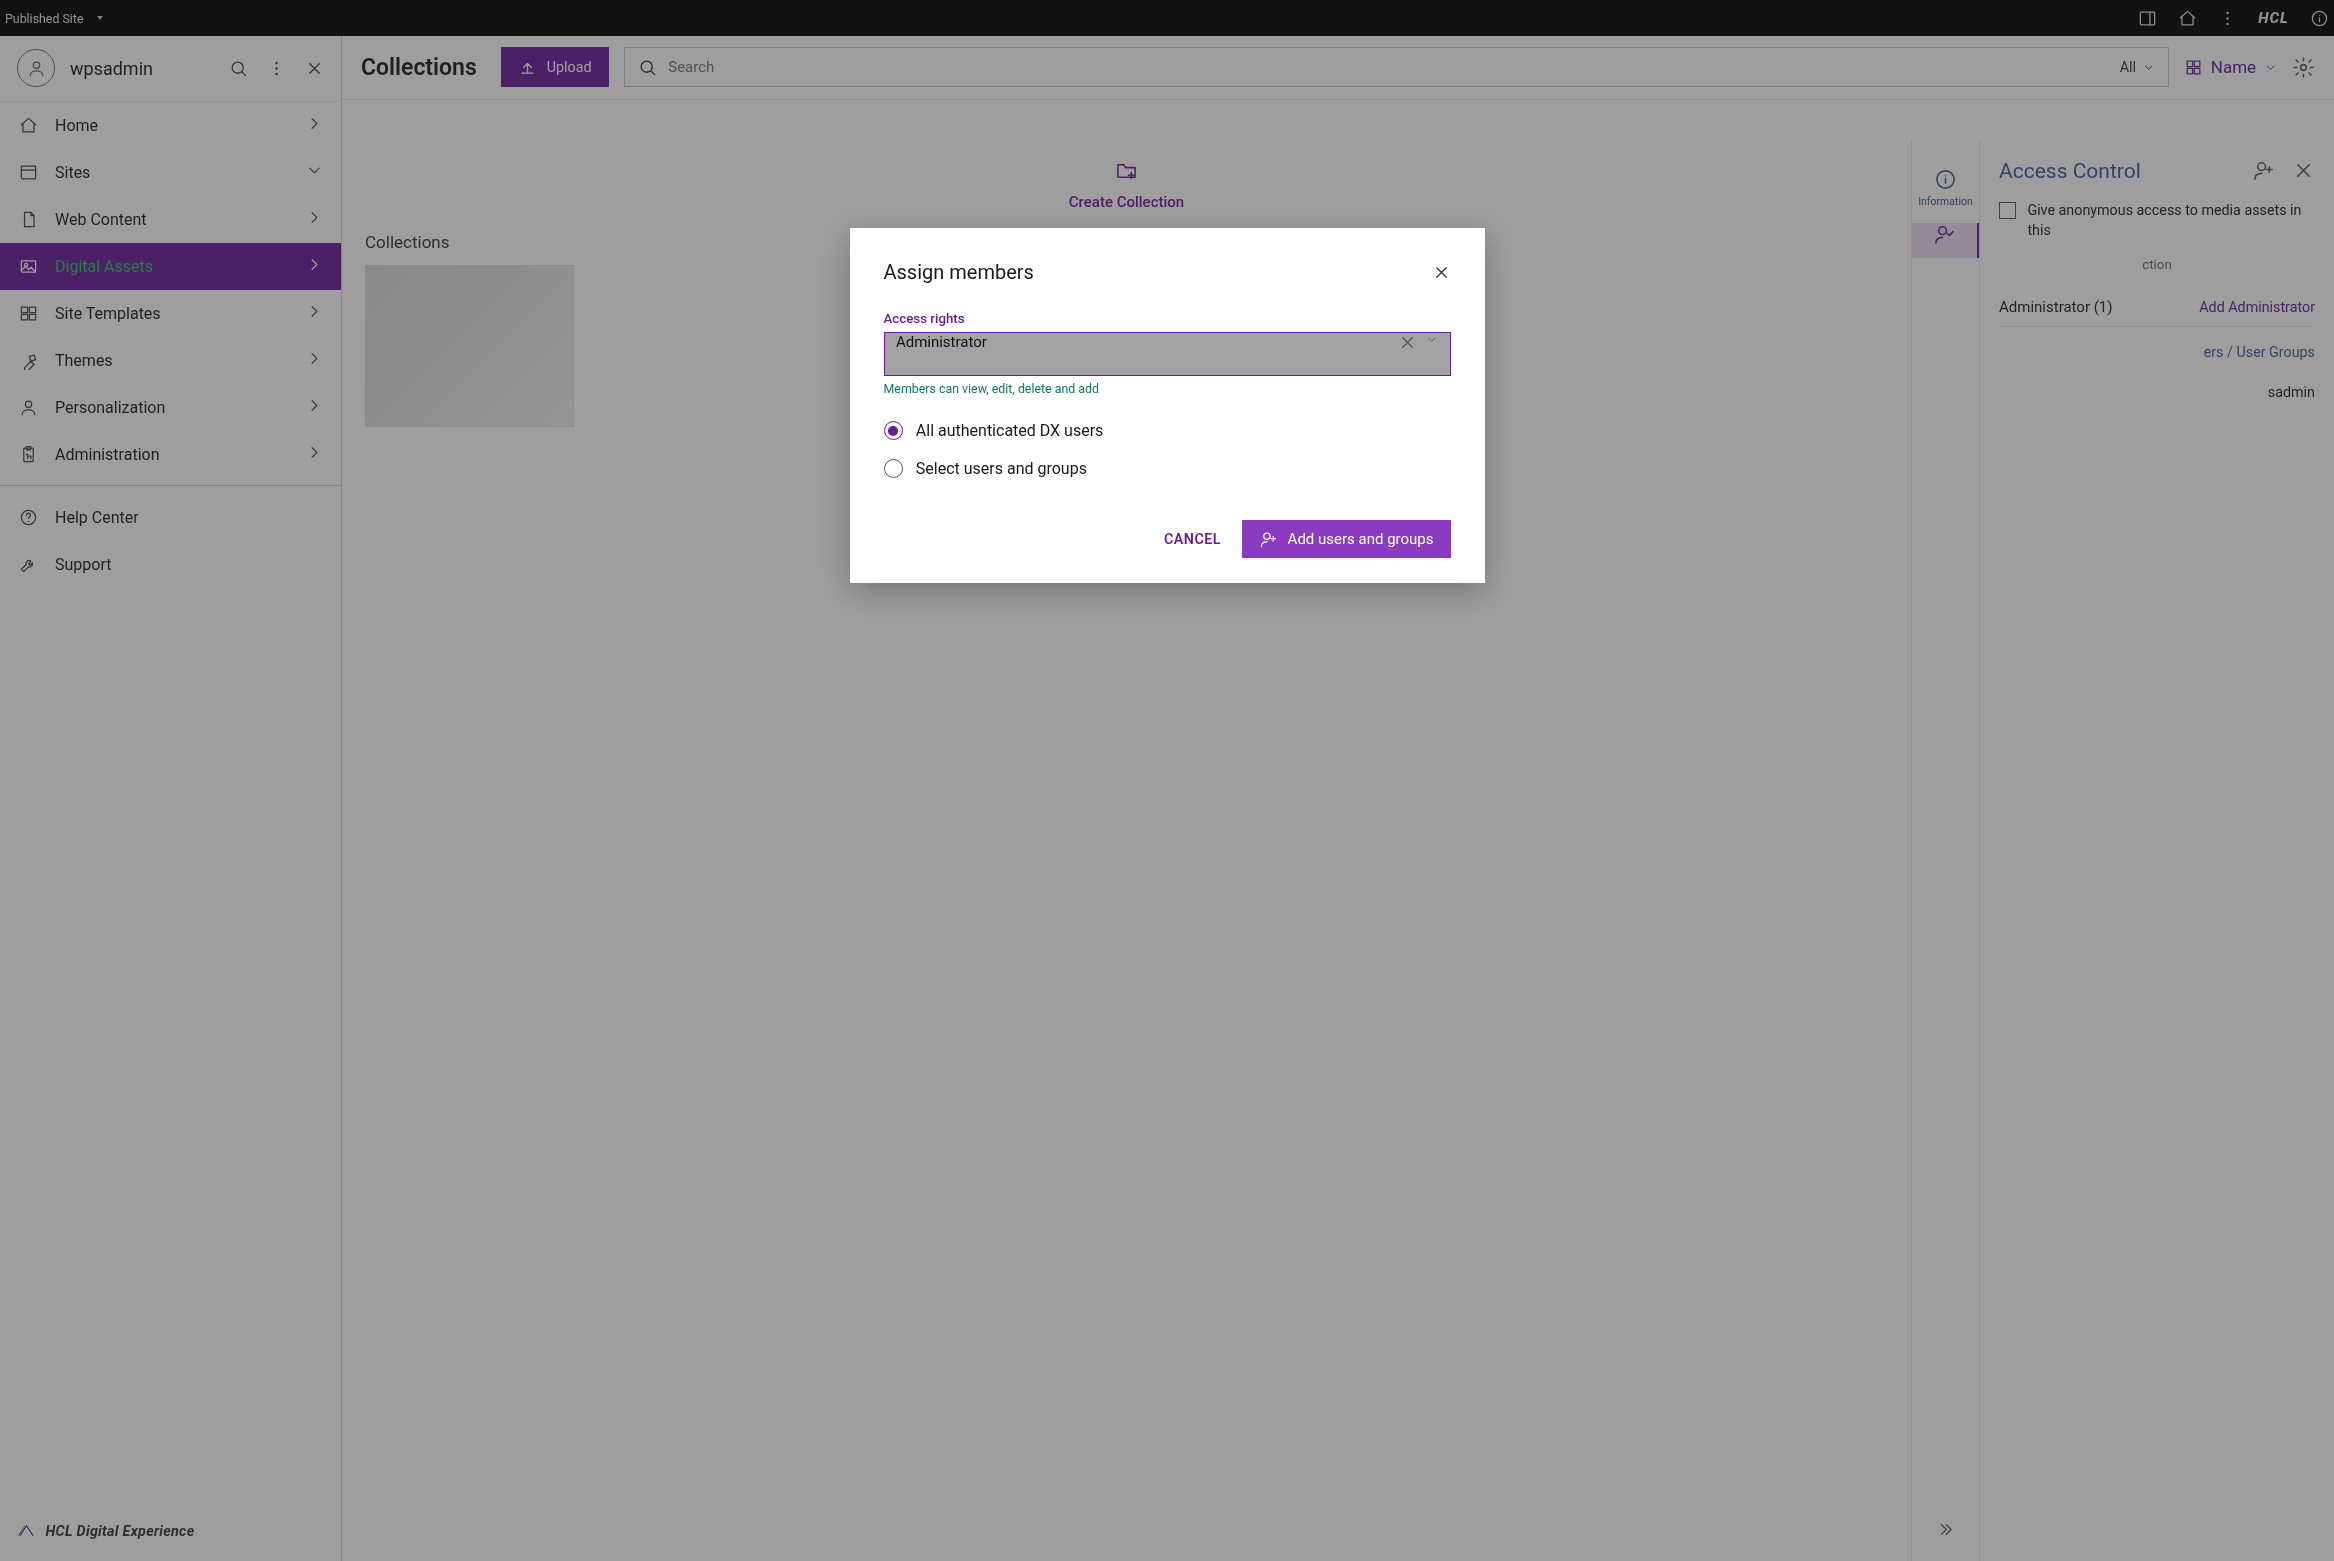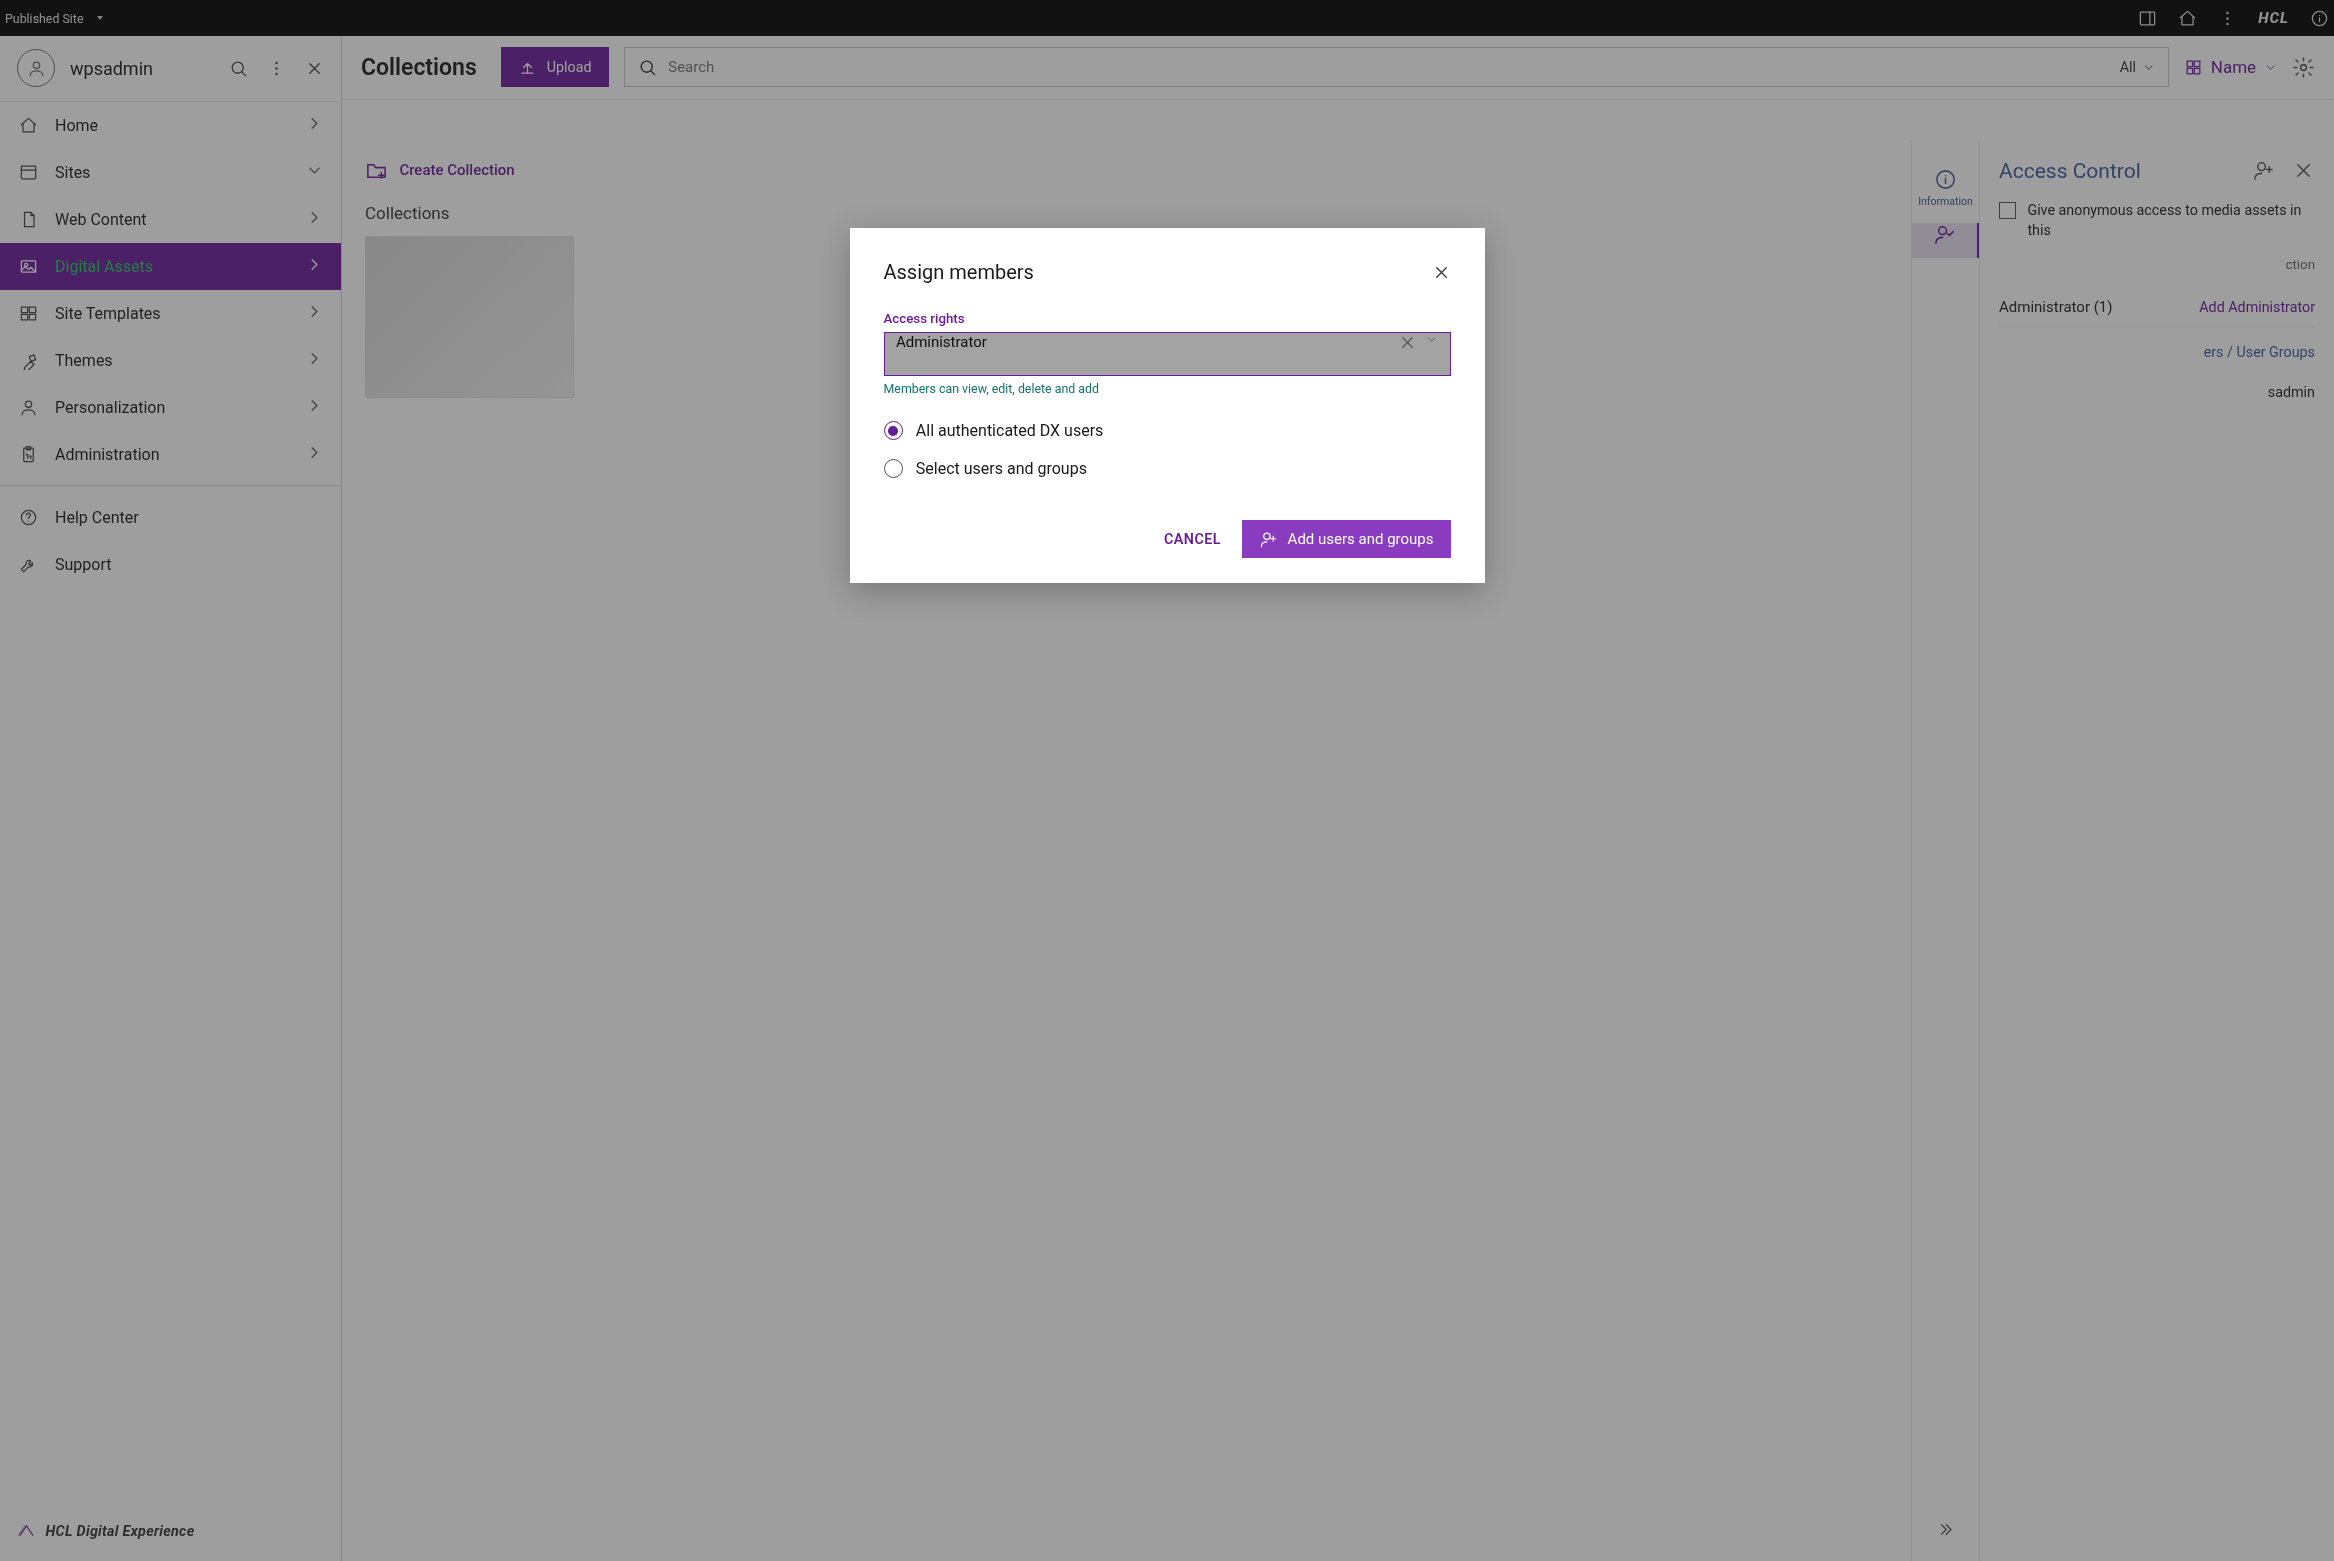--- a/index.html
+++ b/index.html
@@ -43,21 +43,21 @@
   .btn-upload { background:#6a1b9a; color:#fff; border:none; height:40px; padding:0 17px; display:flex; align-items:center; gap:9.5px; font-size:14.3px; cursor:pointer;}
   .search-wrap { flex:1; display:flex; align-items:center; border:1px solid #c7c7c7; height:40px; padding:0 13.3px; gap:11.4px; background:#fff; min-width:0;}
   .search-wrap input { flex:1; border:none; outline:none; font-size:15px; background:transparent; min-width:0;}
   .search-filter { display:flex; align-items:center; gap:5.7px; color:#333; font-size:14.3px;}
   .toolbar-right { display:flex; align-items:center; gap:15px; color:#6a1b9a;}
   .sort-btn { display:flex; align-items:center; gap:7.6px; color:#6a1b9a; font-size:17px;}
 
   
   .content-body { flex:1; display:flex; min-height:0;}
   .collections-pane { flex:1; padding:19px 23px; border-right:1px solid #e8e8e8; min-width:0;}
-  .create-coll { display:flex; align-items:center; gap:11.4px; color:#6a1b9a; font-size:15px; font-weight:500; cursor:pointer;}
+  .create-coll { display:flex; align-items:center; gap:11.4px; color:#6a1b9a; font-size:15px; font-weight:500; cursor:pointer;flex-direction:column;}
   .sub-heading { margin-top:21px; font-size:17px; color:#333;}
   .coll-thumb { margin-top:13.3px; width:209px; height:162px; background:linear-gradient(135deg,#d8d8d8,#efefef); border:1px solid #ddd;}
 
   
   .info-tabs { width:68px; border-right:1px solid #e8e8e8; display:flex; flex-direction:column; align-items:center; padding-top:28.5px; gap:7.6px; }
   .info-tab { width:100%; text-align:center; font-size:10.5px; color:#3e5a8f; padding-bottom:7.6px;}
   .info-tab svg { display:block; margin:0 auto 3.8px auto;}
   .info-tab.selected { background:#e9dff1; border-right:2.9px solid #6a1b9a; color:#6a1b9a;}
   .collapse { margin-top:auto; padding:19px 0; color:#555;}
 
@@ -377,21 +377,21 @@
               </svg>
             <svg class="icon icon-lg" viewBox="0 0 24 24">
                 <path d="M6 6l12 12M18 6L6 18"></path>
               </svg>
           </div>
         </div>
         <div class="ap-check-row">
           <div class="checkbox"></div>
           <div>Give anonymous access to media assets in this</div>
         </div>
-        <div class="ap-fragment" style="text-align:right">ction</div>
+        <div class="ap-fragment" style="text-align:center">ction</div>
         <div class="ap-row">
           <div class="left">Administrator (1)</div>
           <div class="right">Add Administrator</div>
         </div>
         <div class="ap-sub" style="text-align:right">ers / User Groups</div>
         <div class="ap-user" style="text-align:right">sadmin</div>
       </div>
     </div>
   </div>
 </div>

